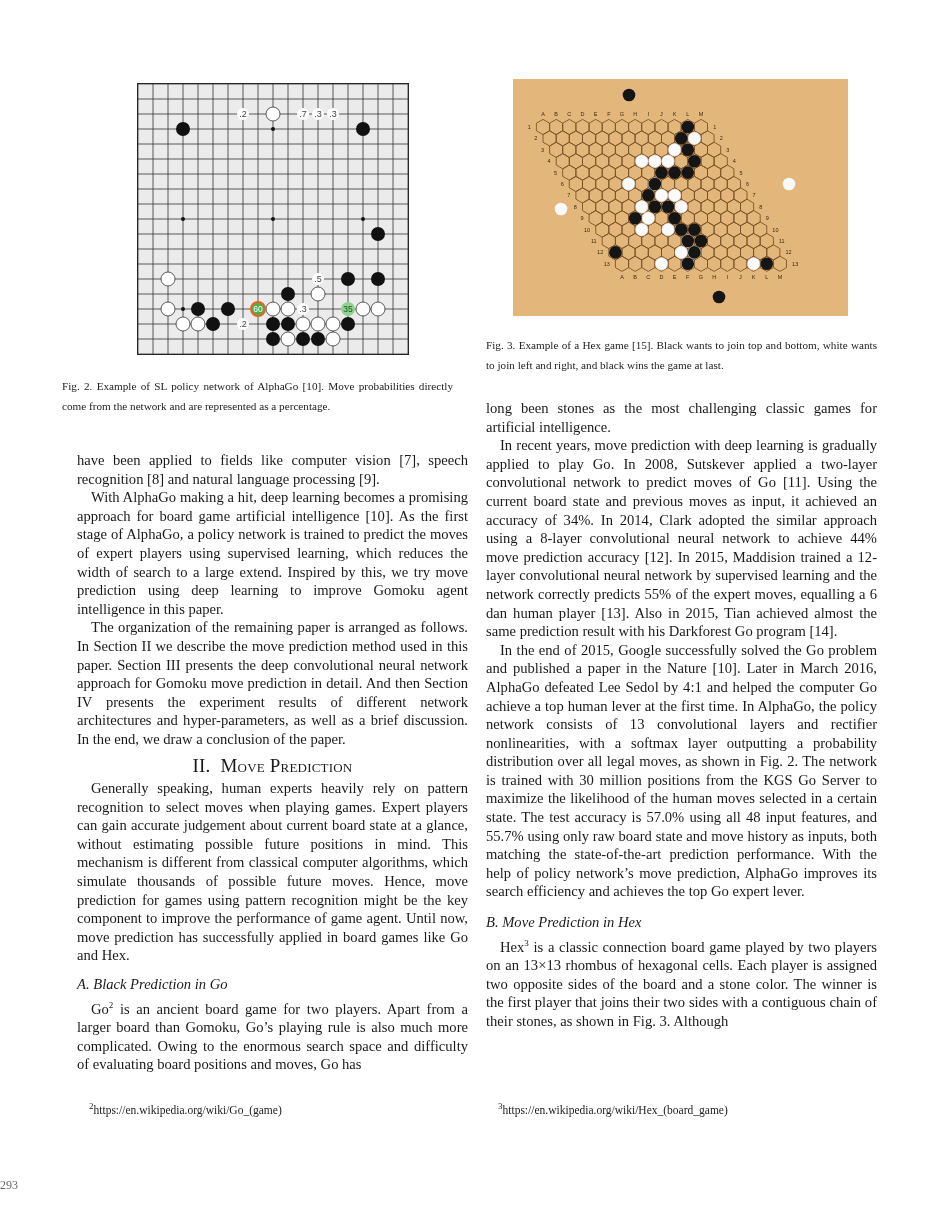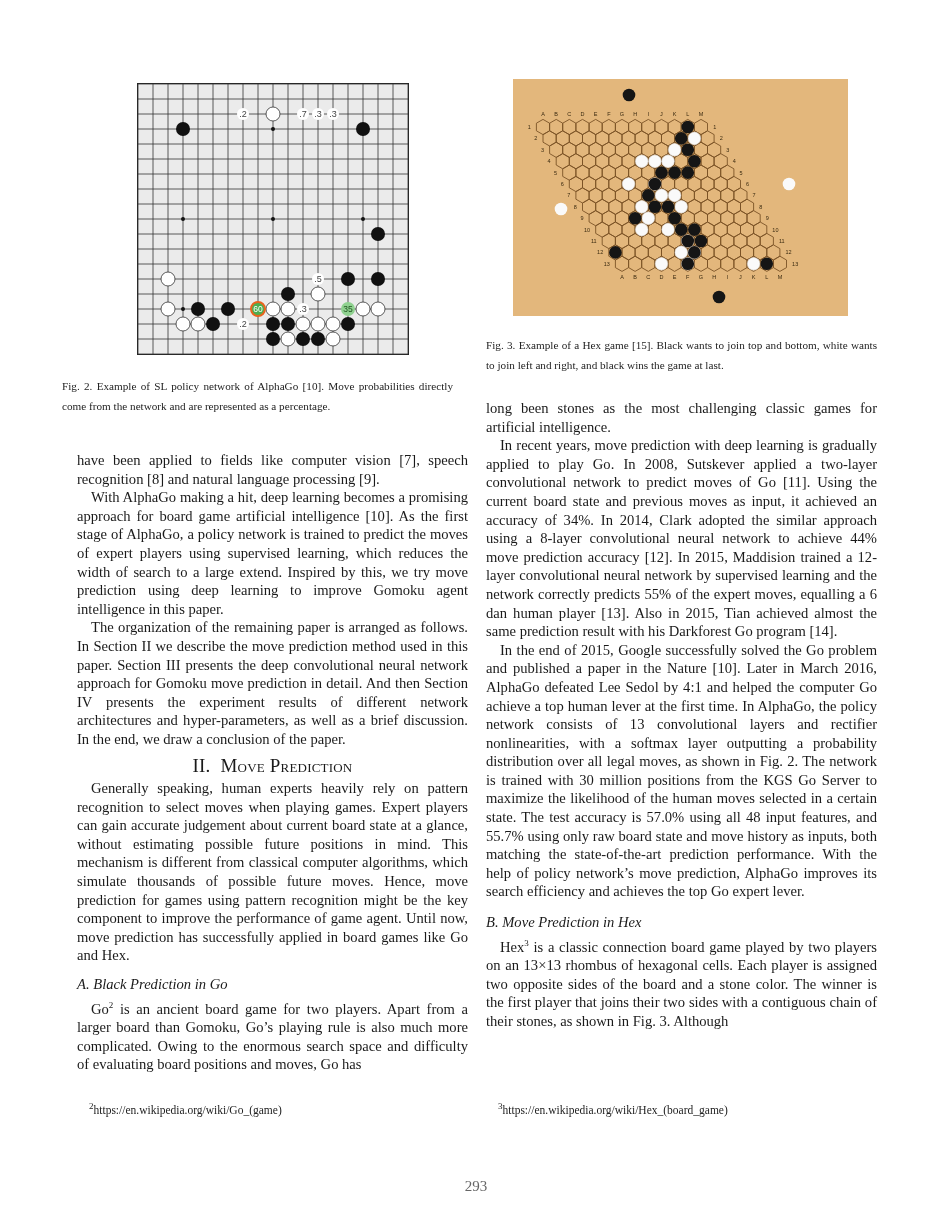--- a/index.html
+++ b/index.html
@@ -6,21 +6,21 @@
   .page { position:relative; width:952px; height:1232px; background:#fff; font-family:"Liberation Serif", serif; color:#1a1a1a; overflow:hidden; }
   .col { position:absolute; width:391px; font-size:14.6px; line-height:18.6px; text-align:justify; }
   .col p { margin:0; text-indent:14px; }
   .col p.noind { text-indent:0; }
   .caption { position:absolute; font-size:11.2px; line-height:20px; text-align:justify; color:#222; }
   .sec { text-align:center; margin:8px 0 4px 0; font-size:19px; letter-spacing:0.2px; }
   .sc { font-variant:small-caps; }
   .subsec { font-style:italic; margin:10px 0 6px 0; }
   sup { font-size:9px; line-height:0; }
   .fn { position:absolute; font-size:11.5px; color:#222; }
-  .pagenum { position:absolute; left:0; width:952px; top:1178px; text-align:center; font-size:15px; color:#666; }
+  .pagenum { position:absolute; left:0; width:952px; top:1178px; text-align:left; font-size:12px; color:#666; }
   #go-board { position:absolute; left:137px; top:83px; }
   #hex-fig { position:absolute; left:513px; top:79px; width:335px; height:237px; }
 </style>
 </head>
 <body>
 
 <div class="page">
 
   <svg id="go-board" width="272" height="272">
       <rect x="0" y="0" width="272" height="272" fill="#ebebeb" stroke="#222" stroke-width="2"></rect>

